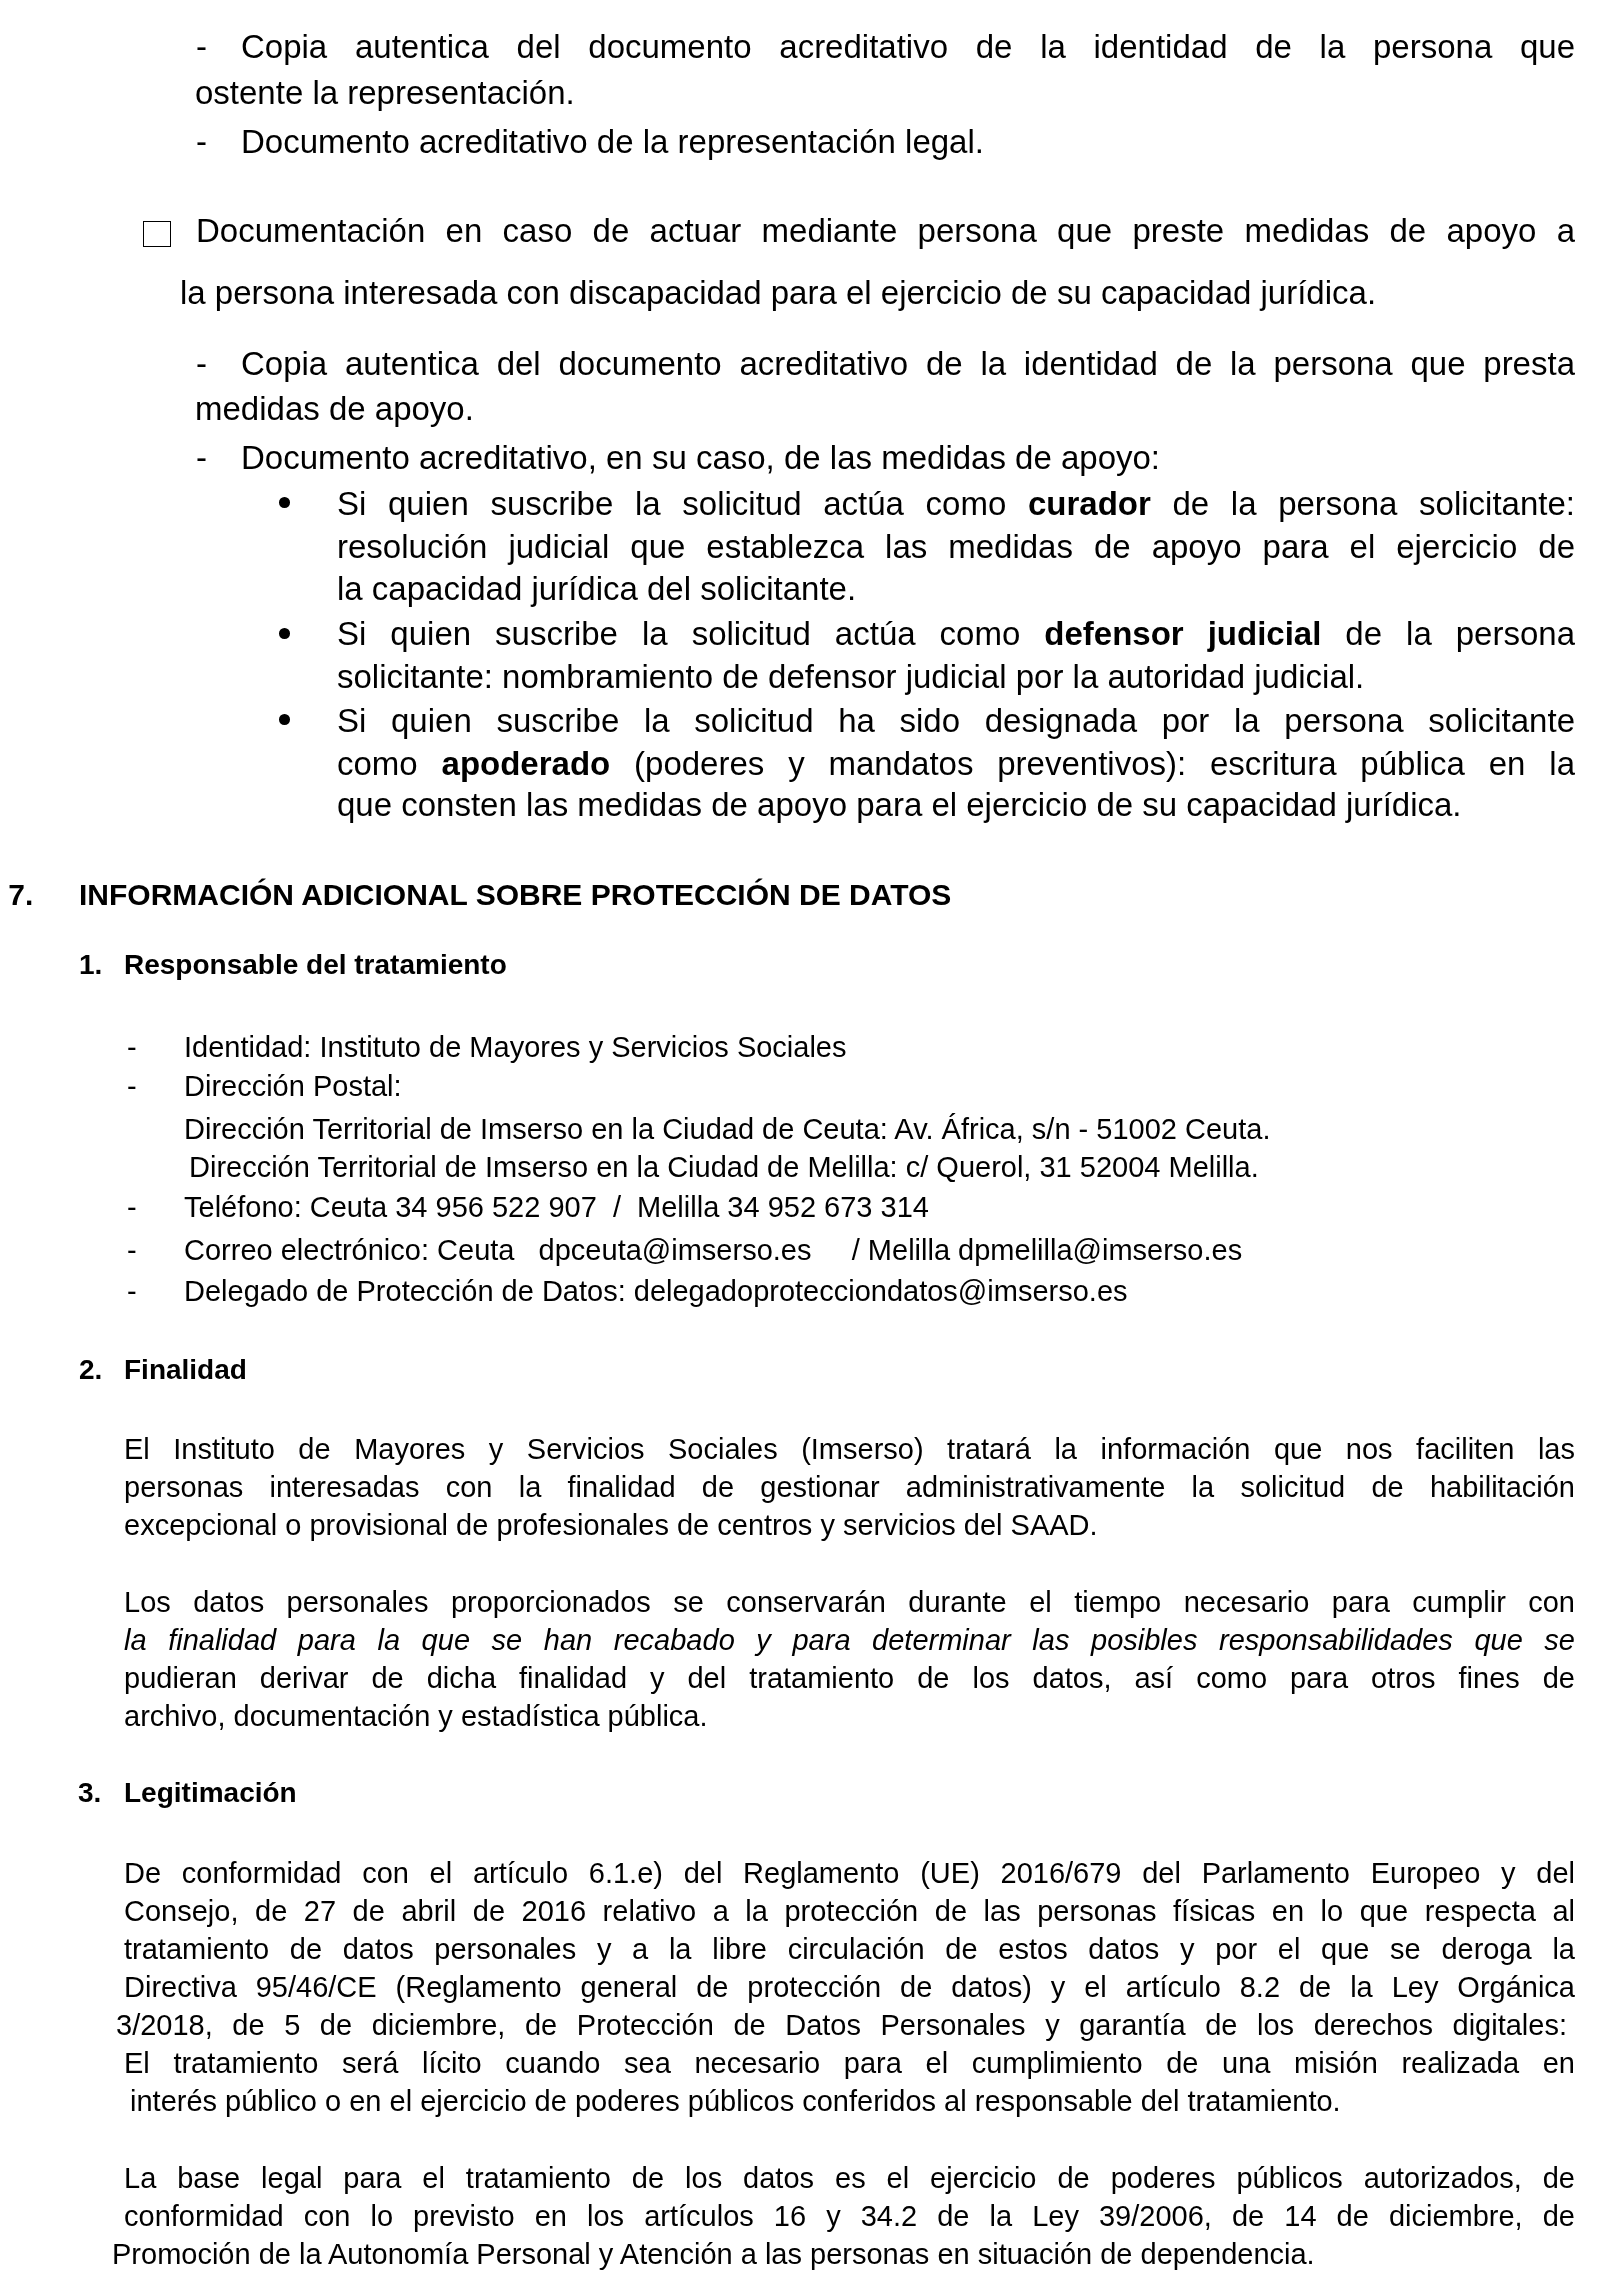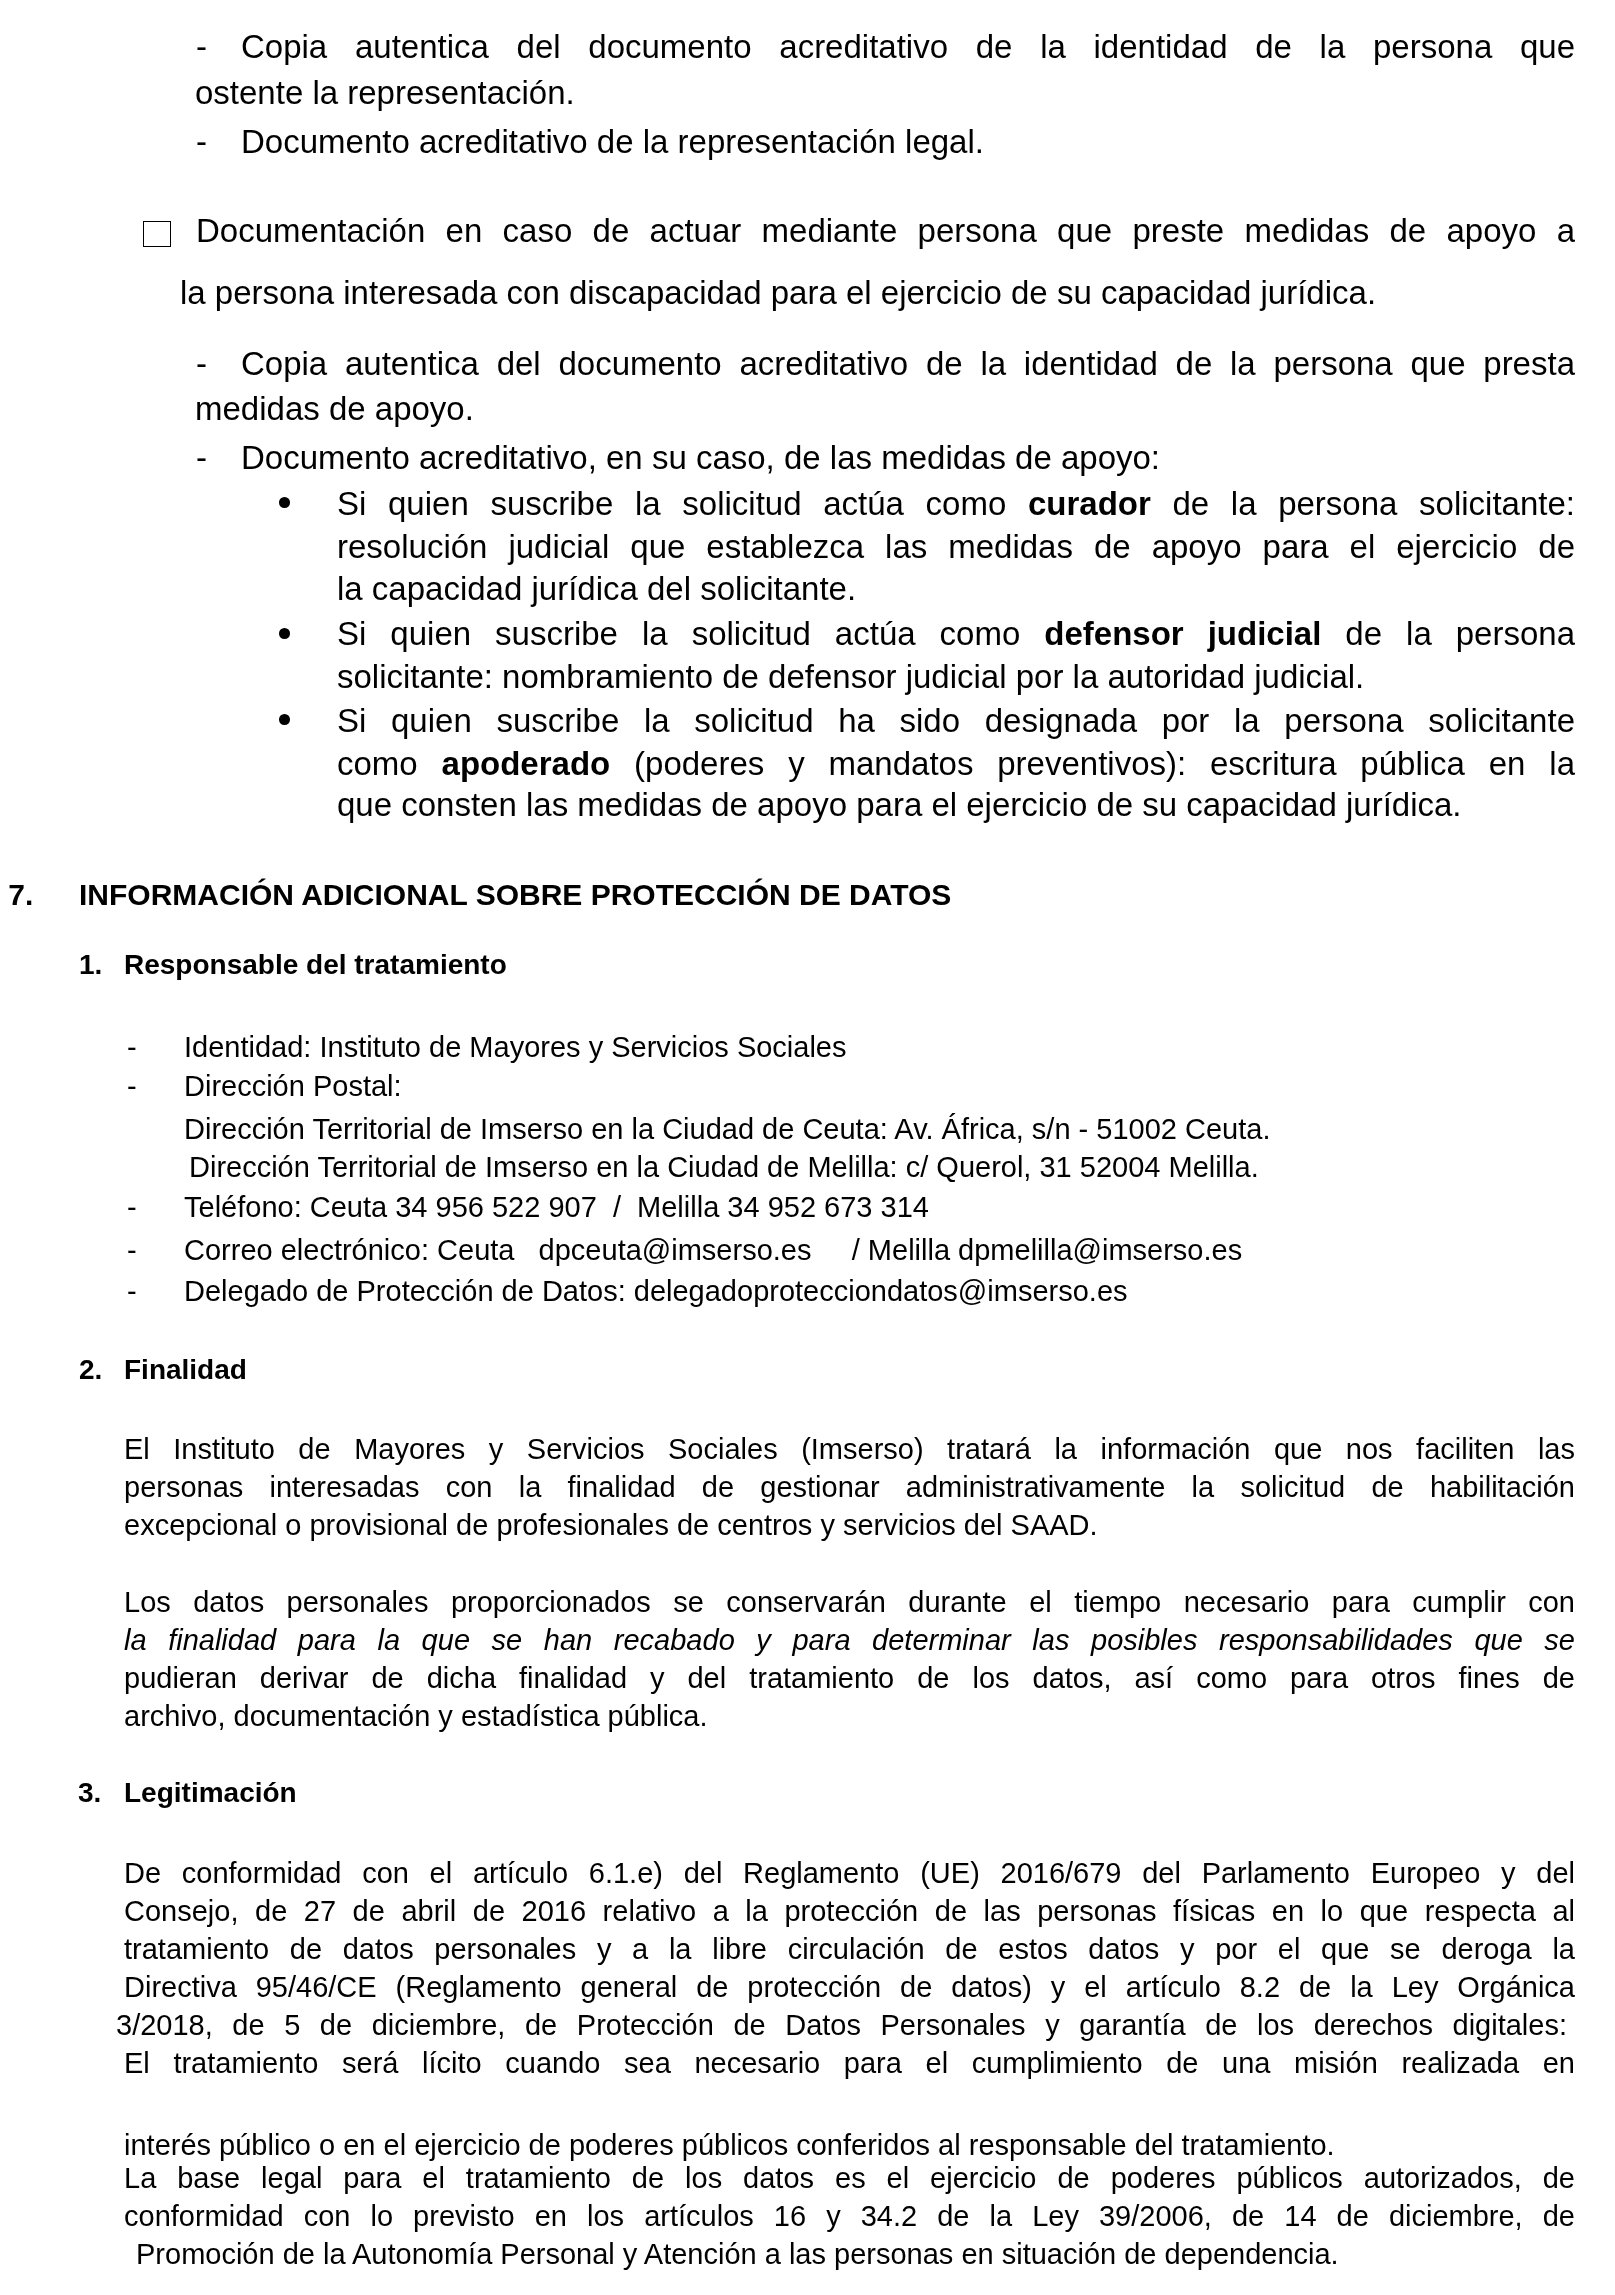--- a/index.html
+++ b/index.html
@@ -86,18 +86,18 @@
 
 <div class="ln h3" style="left:78px;top:1775px;">3.</div>
 <div class="ln h3" style="left:124px;top:1775px;">Legitimación</div>
 
 <div class="ln mid j" style="left:124px;top:1855px;width:1451px;">De conformidad con el artículo 6.1.e) del Reglamento (UE) 2016/679 del Parlamento Europeo y del</div>
 <div class="ln mid j" style="left:124px;top:1893px;width:1451px;">Consejo, de 27 de abril de 2016 relativo a la protección de las personas físicas en lo que respecta al</div>
 <div class="ln mid j" style="left:124px;top:1931px;width:1451px;">tratamiento de datos personales y a la libre circulación de estos datos y por el que se deroga la</div>
 <div class="ln mid j" style="left:124px;top:1969px;width:1451px;">Directiva 95/46/CE (Reglamento general de protección de datos) y el artículo 8.2 de la Ley Orgánica</div>
 <div class="ln mid j" style="left:116px;top:2007px;width:1451px;">3/2018, de 5 de diciembre, de Protección de Datos Personales y garantía de los derechos digitales:</div>
 <div class="ln mid j" style="left:124px;top:2045px;width:1451px;">El tratamiento será lícito cuando sea necesario para el cumplimiento de una misión realizada en</div>
-<div class="ln mid" style="left:124px;top:2083px;margin-top:44px;">interés público o en el ejercicio de poderes públicos conferidos al responsable del tratamiento.</div>
+<div class="ln mid" style="left:130px;top:2083px;">interés público o en el ejercicio de poderes públicos conferidos al responsable del tratamiento.</div>
 
 <div class="ln mid j" style="left:124px;top:2160px;width:1451px;">La base legal para el tratamiento de los datos es el ejercicio de poderes públicos autorizados, de</div>
 <div class="ln mid j" style="left:124px;top:2198px;width:1451px;">conformidad con lo previsto en los artículos 16 y 34.2 de la Ley 39/2006, de 14 de diciembre, de</div>
-<div class="ln mid" style="left:136px;top:2236px;">Promoción de la Autonomía Personal y Atención a las personas en situación de dependencia.</div>
+<div class="ln mid" style="left:112px;top:2236px;">Promoción de la Autonomía Personal y Atención a las personas en situación de dependencia.</div>
 
 
 </body></html>

